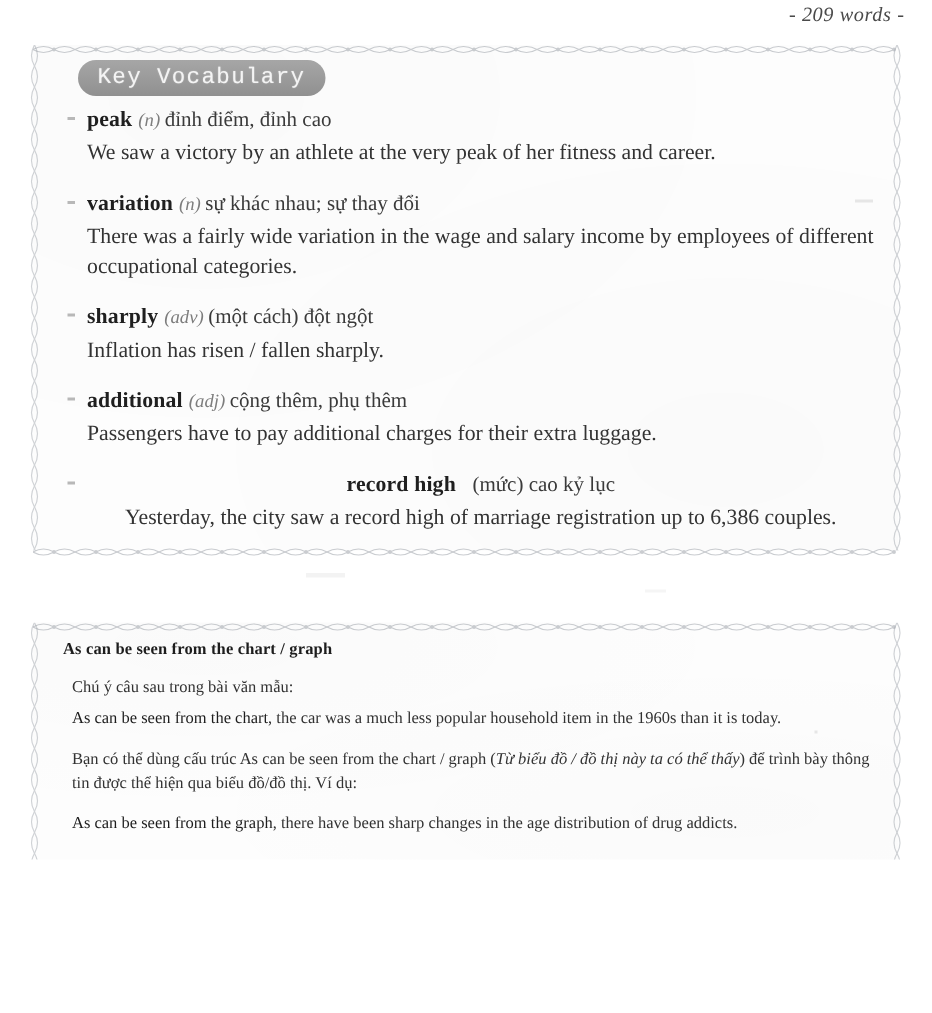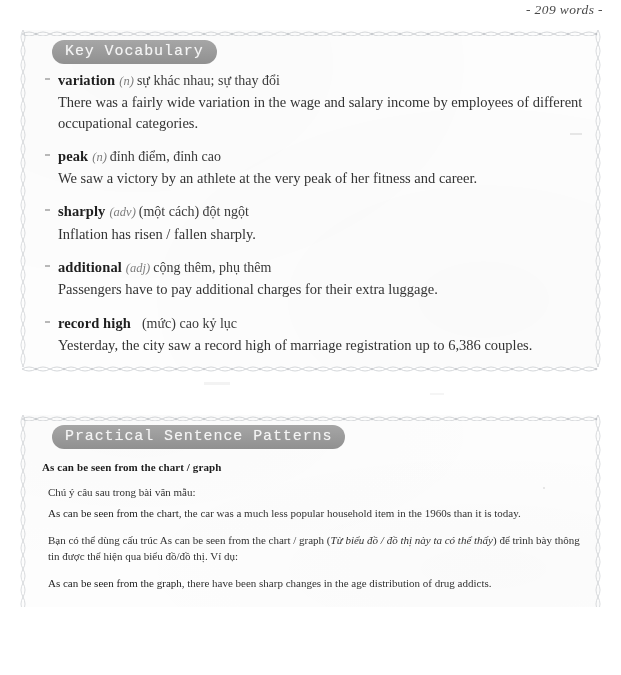--- a/index.html
+++ b/index.html
@@ -86,21 +86,21 @@
   
   .vocab-list {
     list-style: none;
     margin: 0;
     padding: 0 0 0 20px;
   }
   .vocab-item {
     position: relative;
     margin: 0 0 13px 0;
   }
-  .vocab-item:last-child { margin-bottom: 2px; }
+  .vocab-item:last-child { margin-bottom: 2px; text-align: center; }
   .vocab-bullet {
     position: absolute;
     left: -13px;
     top: 8px;
     width: 5px;
     height: 2px;
     background: #b8b8b8;
   }
   .vocab-headline {
     font-size: 14.5px;
@@ -243,31 +243,31 @@
   </div>
 
   <div class="panel-inner">
     <div class="section-band">Key Vocabulary</div>
 
     <ul class="vocab-list">
 
       <li class="vocab-item">
         <span class="vocab-bullet"></span>
         <div class="vocab-headline">
+          <span class="vocab-word">peak</span><span class="vocab-pos">(n)</span><span class="vocab-meaning">đỉnh điểm, đỉnh cao</span>
+        </div>
+        <div class="vocab-example">We saw a victory by an athlete at the very peak of her fitness and career.</div>
+      </li>
+
+      <li class="vocab-item">
+        <span class="vocab-bullet"></span>
+        <div class="vocab-headline">
           <span class="vocab-word">variation</span><span class="vocab-pos">(n)</span><span class="vocab-meaning">sự khác nhau; sự thay đổi</span>
         </div>
         <div class="vocab-example">There was a fairly wide variation in the wage and salary income by employees of different occupational categories.</div>
-      </li>
-
-      <li class="vocab-item">
-        <span class="vocab-bullet"></span>
-        <div class="vocab-headline">
-          <span class="vocab-word">peak</span><span class="vocab-pos">(n)</span><span class="vocab-meaning">đỉnh điểm, đỉnh cao</span>
-        </div>
-        <div class="vocab-example">We saw a victory by an athlete at the very peak of her fitness and career.</div>
       </li>
 
       <li class="vocab-item">
         <span class="vocab-bullet"></span>
         <div class="vocab-headline">
           <span class="vocab-word">sharply</span><span class="vocab-pos">(adv)</span><span class="vocab-meaning">(một cách) đột ngột</span>
         </div>
         <div class="vocab-example">Inflation has risen / fallen sharply.</div>
       </li>
 
@@ -340,21 +340,20 @@
         <path d="M5 0 q4 7 0 14 t0 14 t0 14 t0 14 t0 14 t0 14 t0 14 t0 14 t0 14 t0 14 t0 14 t0 14 t0 14 t0 14 t0 14 t0 14 t0 14"></path>
       </g>
     </svg>
   </div>
 
   <div class="panel-border-bottom">
     
   </div>
 
   <div class="panel-inner">
-    <div class="section-band">Practical Sentence Patterns</div>
 
     <div class="pattern-title">As can be seen from the chart / graph</div>
 
     <p class="para">Chú ý câu sau trong bài văn mẫu:</p>
 
     <p class="para tight"><span class="b">As can be seen from the chart</span><span>, the car was a much less popular household item in the 1960s than it is today.</span></p>
 
     <p class="para tight"><span>Bạn có thể dùng cấu trúc As can be seen from the chart / graph (</span><span class="i">Từ biểu đồ / đồ thị này ta có thể thấy</span><span>) để trình bày thông tin được thể hiện qua biểu đồ/đồ thị. Ví dụ:</span></p>
 
     <p class="para"><span class="b">As can be seen from the graph</span><span>, there have been sharp changes in the age distribution of drug addicts.</span></p>

